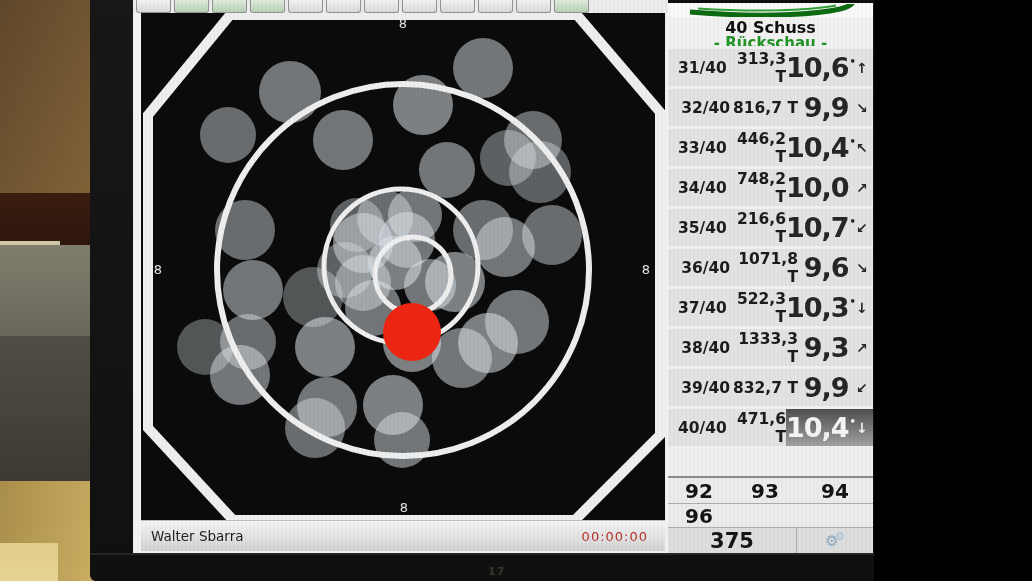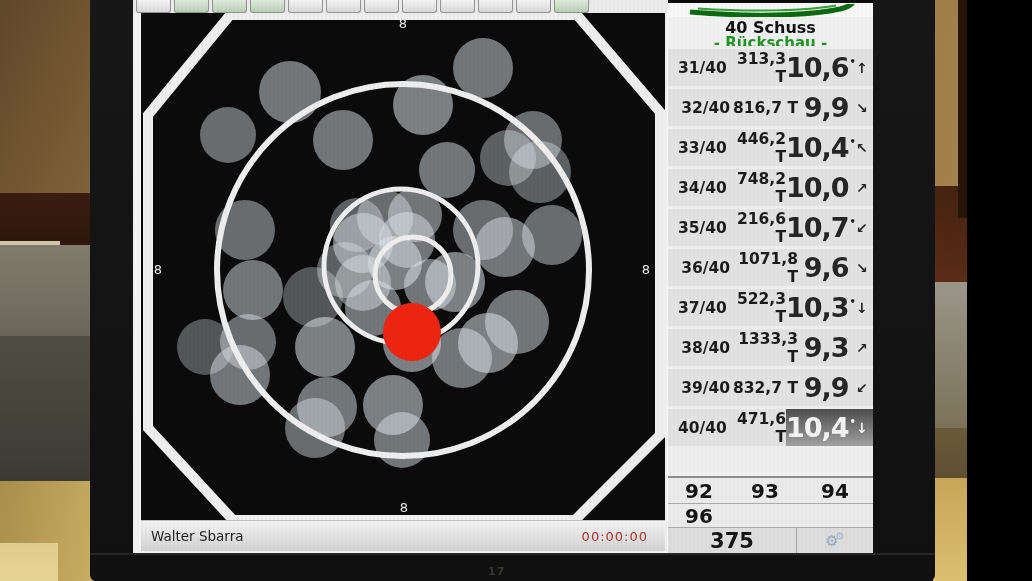--- a/index.html
+++ b/index.html
@@ -1,16 +1,16 @@
 <!DOCTYPE html>
 <html><head>
 <meta charset="utf-8">
 <style>
   html,body{margin:0;padding:0;background:#000;}
-  #stage{position:relative;width:967px;height:581px;overflow:hidden;
+  #stage{position:relative;width:874px;height:581px;overflow:hidden;
          font-family:"DejaVu Sans","Liberation Sans",sans-serif;background:#2a2117;}
 
   
   .bg{position:absolute;top:0;height:581px;}
   .bg-left{left:0;width:94px;background-repeat:no-repeat;background-image:
     linear-gradient(#e0cc8c,#e6d494),
     linear-gradient(#cfc6a8,#cfc6a8),
     linear-gradient(#3a1d10,#2e160c),
     linear-gradient(115deg,#5f472a,#826339),
     linear-gradient(#817d6e,#6a665a),

